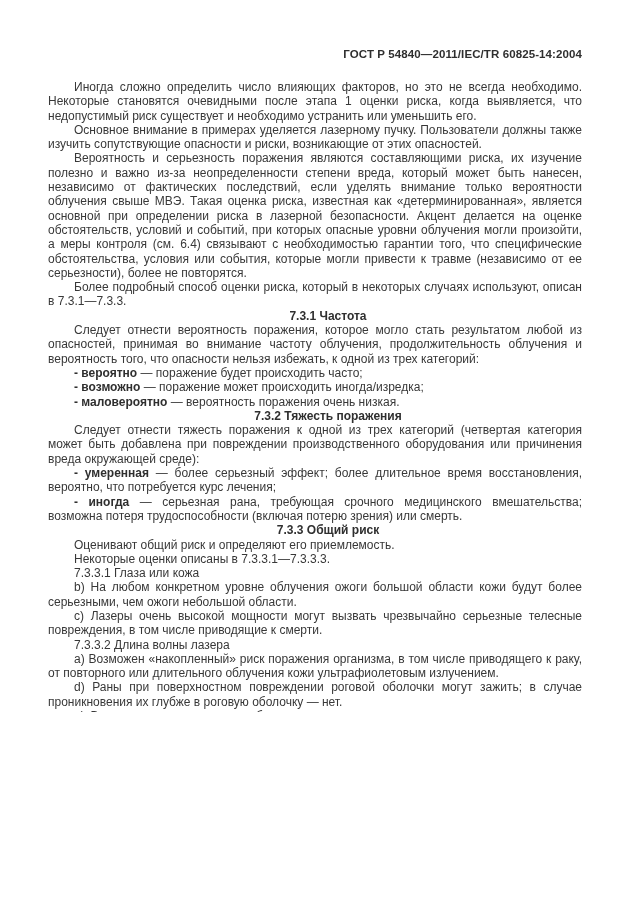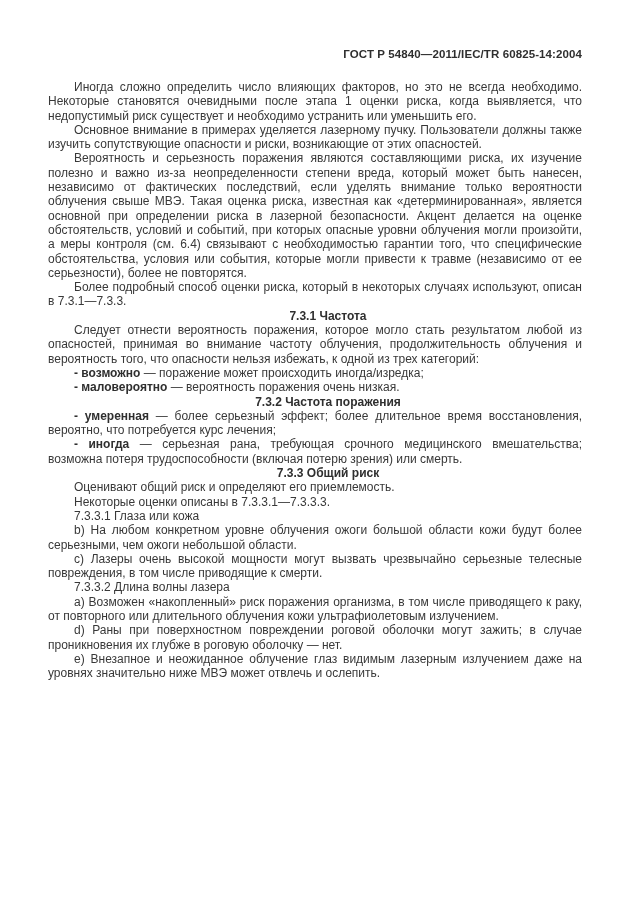--- a/index.html
+++ b/index.html
@@ -63,23 +63,25 @@
 <div class="page">
   <div class="header">ГОСТ Р 54840—2011/IEC/TR 60825-14:2004</div>
 
   <div class="content" id="doc-content">
       <p>Иногда сложно определить число влияющих факторов, но это не всегда необходимо. Некоторые становятся очевидными после этапа 1 оценки риска, когда выявляется, что недопустимый риск существует и необходимо устранить или уменьшить его.</p>
       <p>Основное внимание в примерах уделяется лазерному пучку. Пользователи должны также изучить сопутствующие опасности и риски, возникающие от этих опасностей.</p>
       <p>Вероятность и серьезность поражения являются составляющими риска, их изучение полезно и важно из-за неопределенности степени вреда, который может быть нанесен, независимо от фактических последствий, если уделять внимание только вероятности облучения свыше МВЭ. Такая оценка риска, известная как «детерминированная», является основной при определении риска в лазерной безопасности. Акцент делается на оценке обстоятельств, условий и событий, при которых опасные уровни облучения могли произойти, а меры контроля (см. 6.4) связывают с необходимостью гарантии того, что специфические обстоятельства, условия или события, которые могли привести к травме (независимо от ее серьезности), более не повторятся.</p>
       <p>Более подробный способ оценки риска, который в некоторых случаях используют, описан в 7.3.1—7.3.3.</p>
       <p class="heading">7.3.1 Частота</p>
       <p>Следует отнести вероятность поражения, которое могло стать результатом любой из опасностей, принимая во внимание частоту облучения, продолжительность облучения и вероятность того, что опасности нельзя избежать, к одной из трех категорий:</p>
+      <p class="list-item"><b>- вероятно</b> — поражение будет происходить часто;</p>
       <p class="list-item"><b>- возможно</b> — поражение может происходить иногда/изредка;</p>
       <p class="list-item"><b>- маловероятно</b> — вероятность поражения очень низкая.</p>
-      <p class="heading">7.3.2 Частота поражения</p>
+      <p class="heading">7.3.2 Тяжесть поражения</p>
+      <p>Следует отнести тяжесть поражения к одной из трех категорий (четвертая категория может быть добавлена при повреждении производственного оборудования или причинения вреда окружающей среде):</p>
       <p class="list-item"><b>- умеренная</b> — более серьезный эффект; более длительное время восстановления, вероятно, что потребуется курс лечения;</p>
       <p class="list-item"><b>- иногда</b> — серьезная рана, требующая срочного медицинского вмешательства; возможна потеря трудоспособности (включая потерю зрения) или смерть.</p>
       <p class="heading">7.3.3 Общий риск</p>
       <p>Оценивают общий риск и определяют его приемлемость.</p>
       <p>Некоторые оценки описаны в 7.3.3.1—7.3.3.3.</p>
       <p>7.3.3.1 Глаза или кожа</p>
       <p>b) На любом конкретном уровне облучения ожоги большой области кожи будут более серьезными, чем ожоги небольшой области.</p>
       <p>c) Лазеры очень высокой мощности могут вызвать чрезвычайно серьезные телесные повреждения, в том числе приводящие к смерти.</p>
       <p>7.3.3.2 Длина волны лазера</p>
       <p>а) Возможен «накопленный» риск поражения организма, в том числе приводящего к раку, от повторного или длительного облучения кожи ультрафиолетовым излучением.</p>

